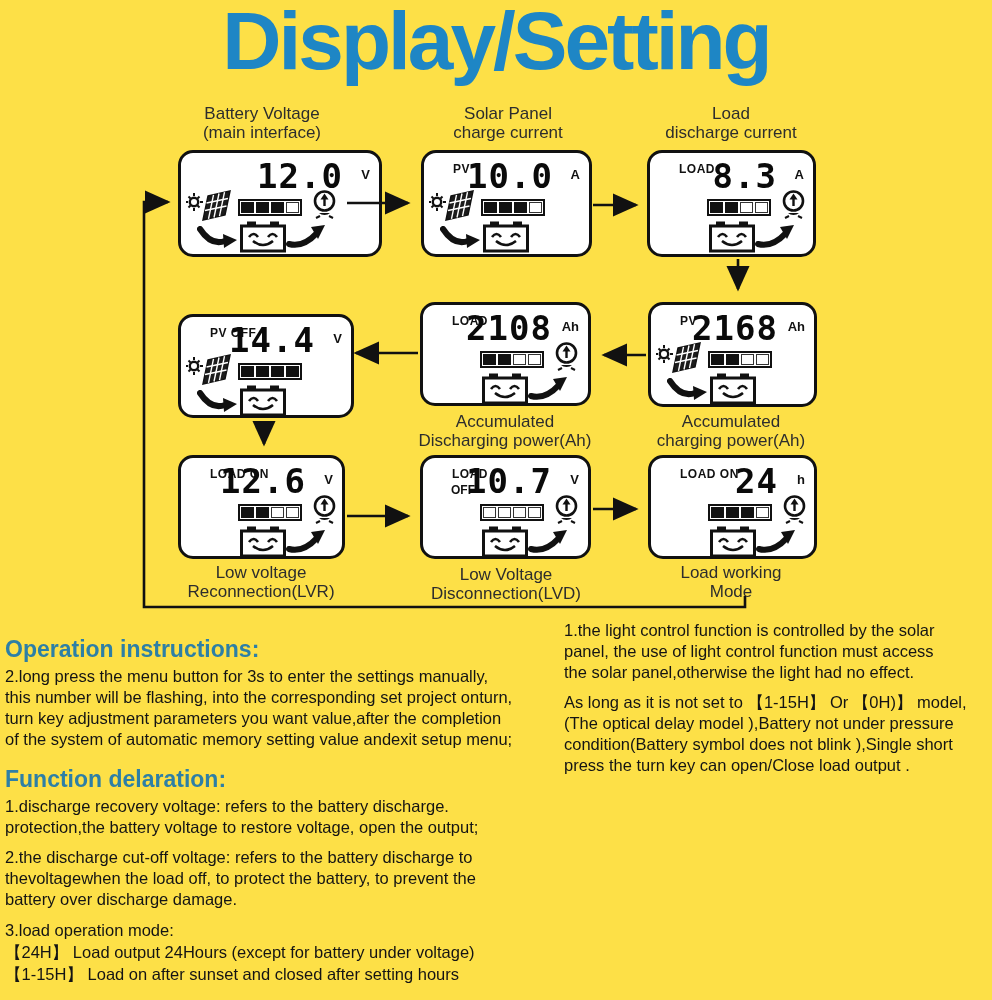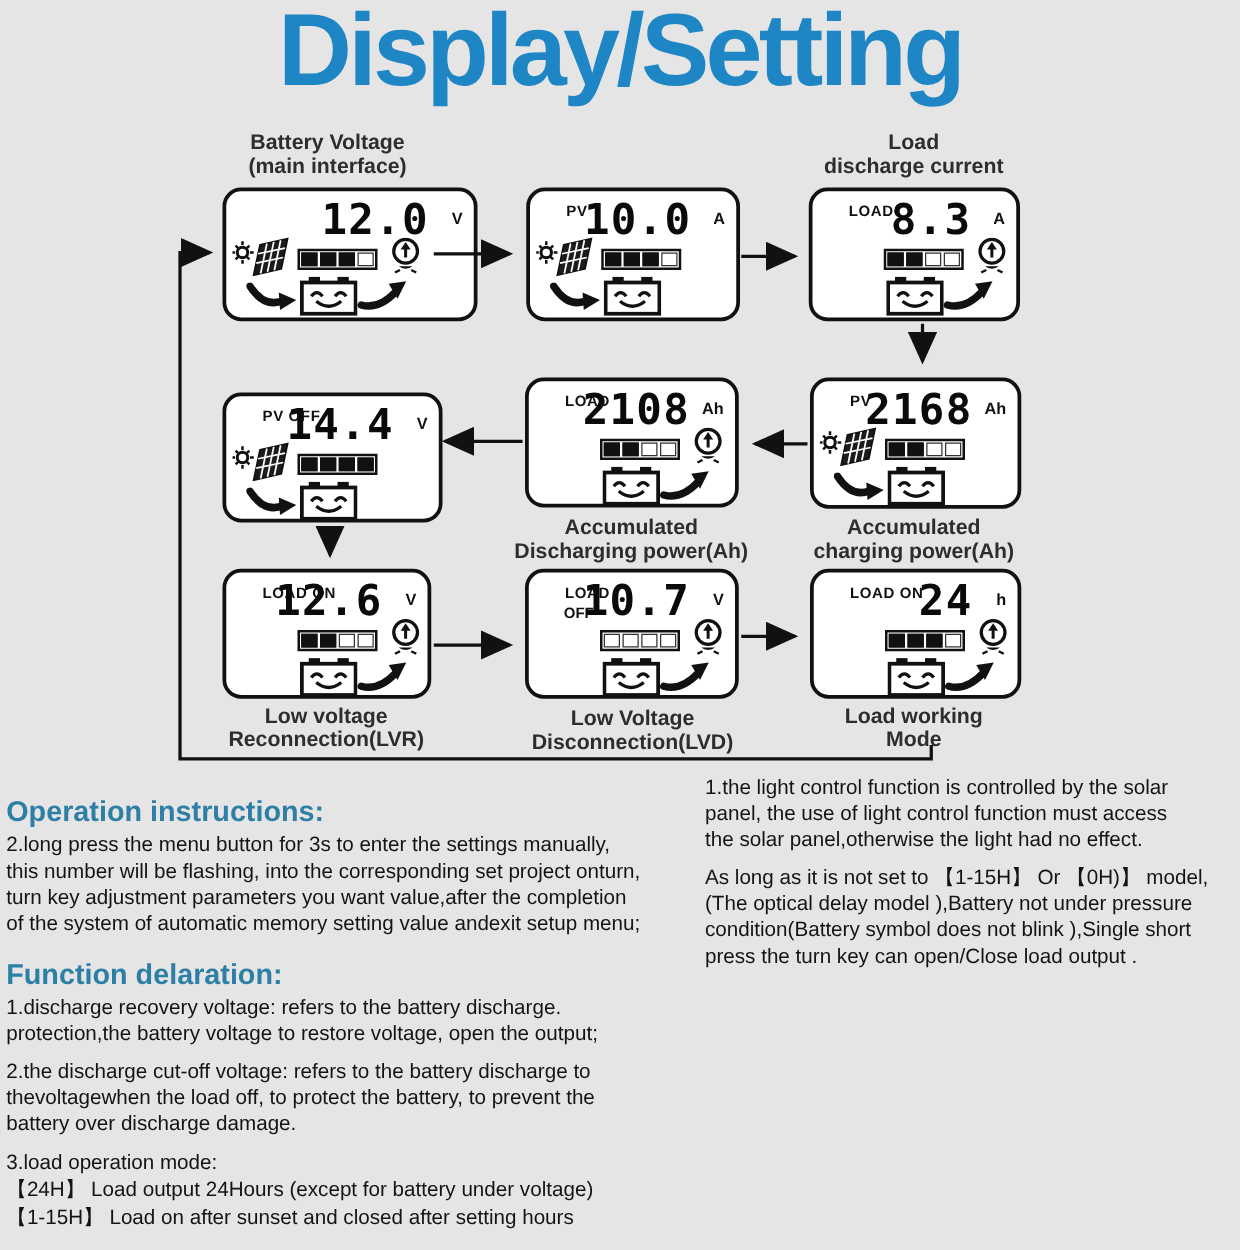--- a/index.html
+++ b/index.html
@@ -1,31 +1,31 @@
 <!DOCTYPE html>
 <html><head>
 <meta charset="utf-8">
 <style>
   * { margin:0; padding:0; box-sizing:border-box; }
   html,body { background:#fff; }
   .page {
     position:relative; width:992px; height:1000px; margin:0 auto;
-    background:#e5e5e5; font-family:"Liberation Sans", sans-serif; color:#1b1b1b;
+    background:#fde047; font-family:"Liberation Sans", sans-serif; color:#1b1b1b;
     overflow:hidden;
   }
   .title {
     position:absolute; top:-6px; left:0; width:100%; text-align:center;
     font-size:82px; font-weight:bold; letter-spacing:-3px;
   }
   
   .flow { position:absolute; top:0; left:0; z-index:3; pointer-events:none; }
   
   .cap {
     position:absolute; z-index:2; text-align:center; white-space:pre-line;
-    font-size:17px; font-weight:bold; color:#2d2d2d; line-height:19px;
+    font-size:17px; font-weight:normal; color:#2d2d2d; line-height:19px;
   }
   
   .lcd {
     position:absolute; z-index:2; height:107px; background:#fff;
     border:3px solid #111; border-radius:15px;
   }
   .lcd .status {
     position:absolute; left:9px; top:9px; font-size:12px; font-weight:bold;
     color:#111; letter-spacing:0.5px;padding-left:20px;
   }
@@ -130,20 +130,22 @@
       <path d="M418,353 H356" marker-end="url(#ah)"></path>
       <path d="M264,428 V444" marker-end="url(#ah)"></path>
       <path d="M347,516 H408" marker-end="url(#ah)"></path>
       <path d="M593,509 H636" marker-end="url(#ah)"></path>
       <path d="M745,596 V607 H144 V202 H168" marker-end="url(#ah)"></path>
     </g>
   </svg>
 
   <div class="cap" style="left:152px;top:104px;width:220px">Battery Voltage
 (main interface)</div>
+  <div class="cap" style="left:398px;top:104px;width:220px">Solar Panel
+charge current</div>
   <div class="cap" style="left:621px;top:104px;width:220px">Load
 discharge current</div>
   <div class="cap" style="left:395px;top:412px;width:220px">Accumulated
 Discharging power(Ah)</div>
   <div class="cap" style="left:621px;top:412px;width:220px">Accumulated
 charging power(Ah)</div>
   <div class="cap" style="left:151px;top:563px;width:220px">Low voltage
 Reconnection(LVR)</div>
   <div class="cap" style="left:396px;top:565px;width:220px">Low Voltage
 Disconnection(LVD)</div>

